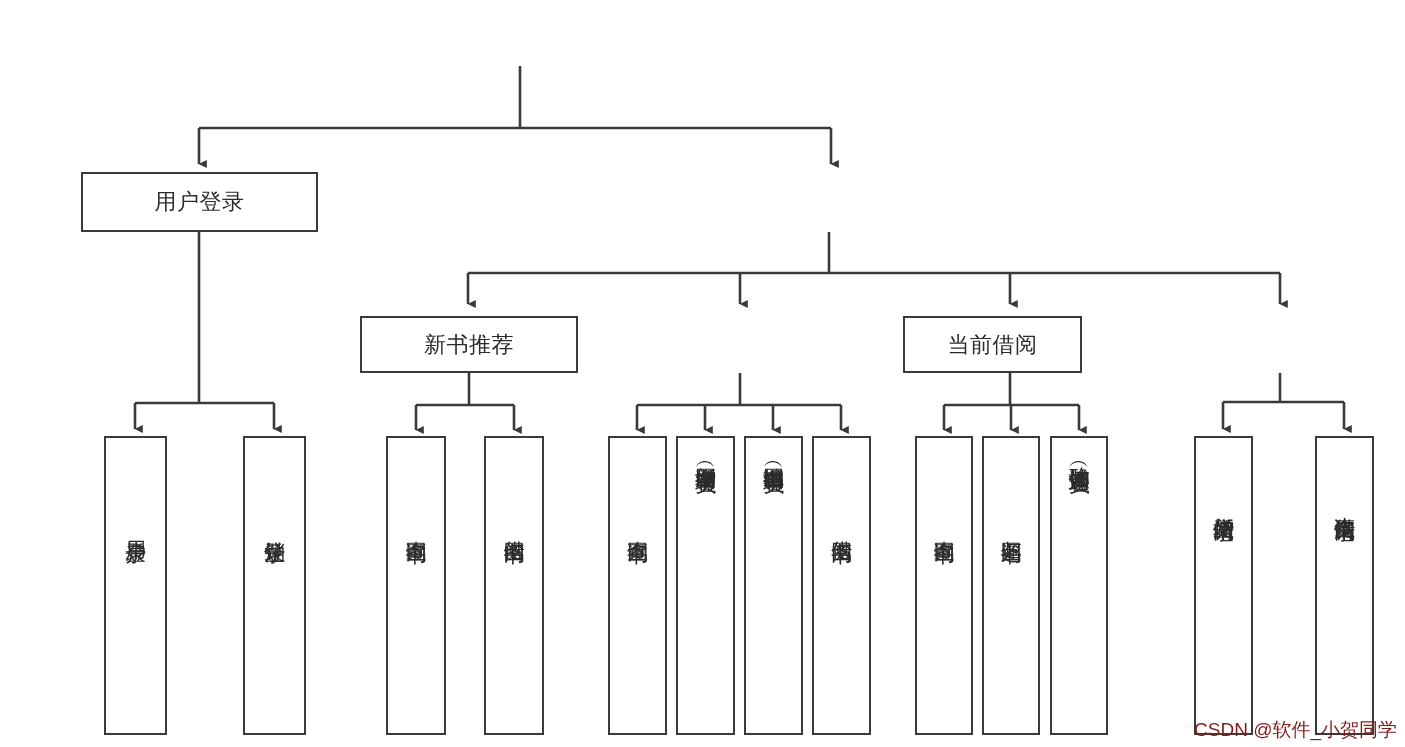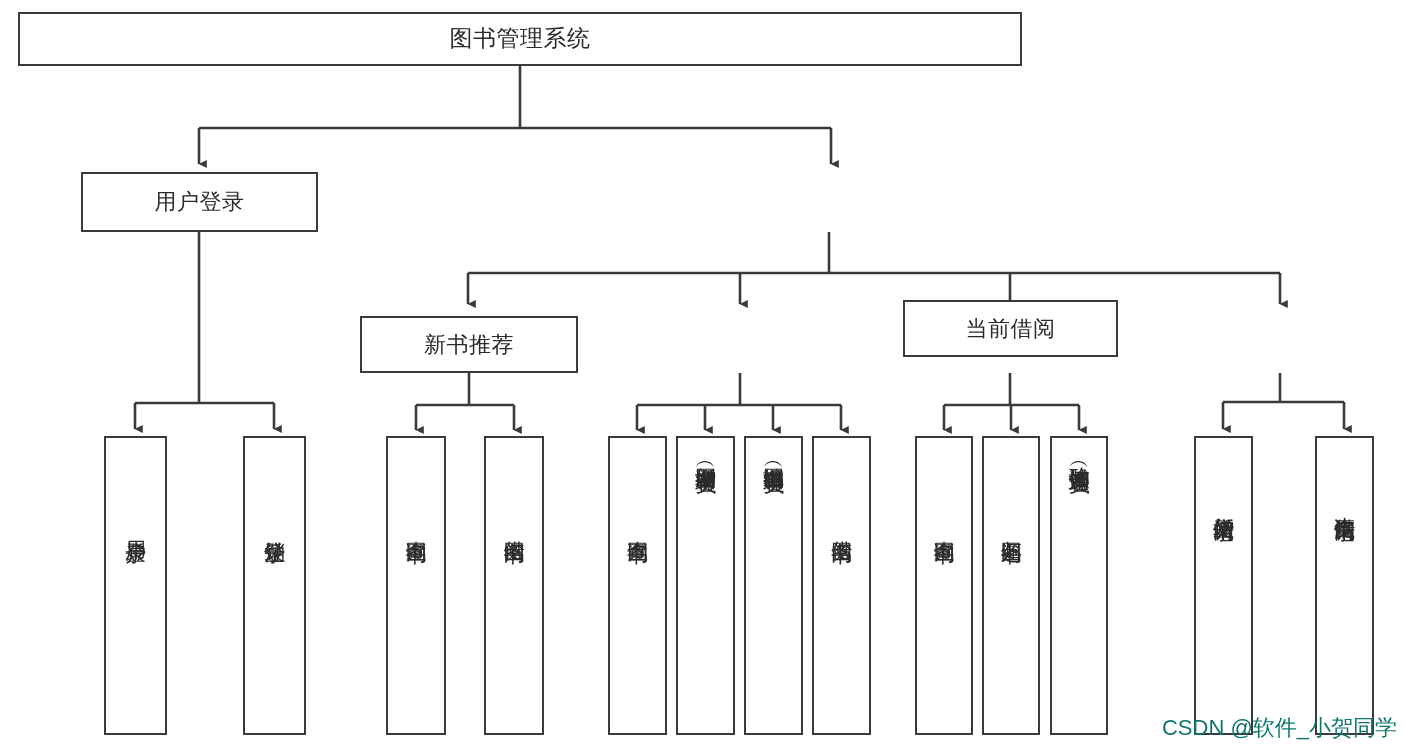--- a/index.html
+++ b/index.html
@@ -66,22 +66,22 @@
   .node.vertical.midlow .node-label {
     margin-top: 78px;
   }
   .node.vertical.high .node-label {
     margin-top: 4px;
   }
   #watermark {
     position: absolute;
     right: 8px;
     bottom: 4px;
-    font-size: 22px;
-    color: #0f766e;
+    font-size: 19px;
+    color: #7f1d1d;
     white-space: nowrap;
     font-family: "Liberation Sans", "DejaVu Sans", sans-serif;
     pointer-events: none;
   }
 </style>
 </head>
 <body>
 
 <div id="canvas">
 
@@ -128,32 +128,29 @@
       <path d="M1011,405 L1011,430" marker-end="url(#arrowhead)"></path>
       <path d="M1079,405 L1079,430" marker-end="url(#arrowhead)"></path>
 
       <path d="M1280,373 L1280,402"></path>
       <path d="M1223,402 L1344,402"></path>
       <path d="M1223,402 L1223,429" marker-end="url(#arrowhead)"></path>
       <path d="M1344,402 L1344,429" marker-end="url(#arrowhead)"></path>
     </g>
   </svg>
 
-  <div class="node horizontal root" style="left:18px; top:12px; width:1004px; height:54px;">
-    <span class="node-label">图书管理系统</span>
-  </div>
 
   <div class="node horizontal" style="left:81px; top:172px; width:237px; height:60px;">
     <span class="node-label">用户登录</span>
   </div>
 
   <div class="node horizontal" style="left:360px; top:316px; width:218px; height:57px;">
     <span class="node-label">新书推荐</span>
   </div>
-  <div class="node horizontal" style="left:903px; top:300px; width:215px; height:57px;">
+  <div class="node horizontal" style="left:903px; top:316px; width:179px; height:57px;">
     <span class="node-label">当前借阅</span>
   </div>
 
   <div class="node vertical midlow" style="left:104px; top:436px; width:63px; height:299px;">
     <span class="node-label">用户登录</span>
   </div>
   <div class="node vertical midlow" style="left:243px; top:436px; width:63px; height:299px;">
     <span class="node-label">注销登录</span>
   </div>
 

